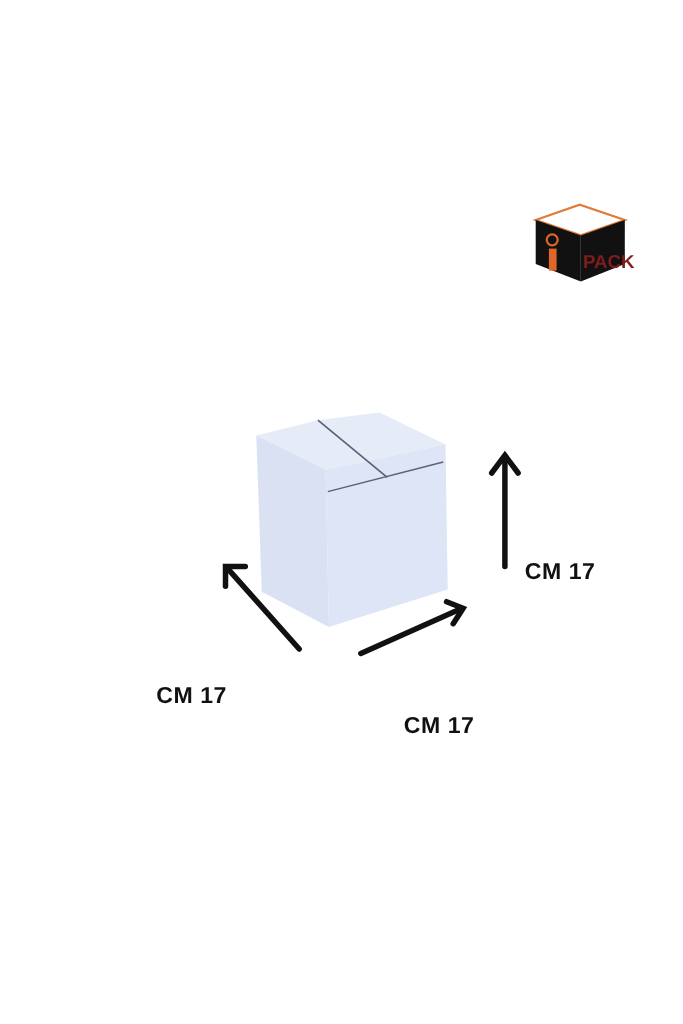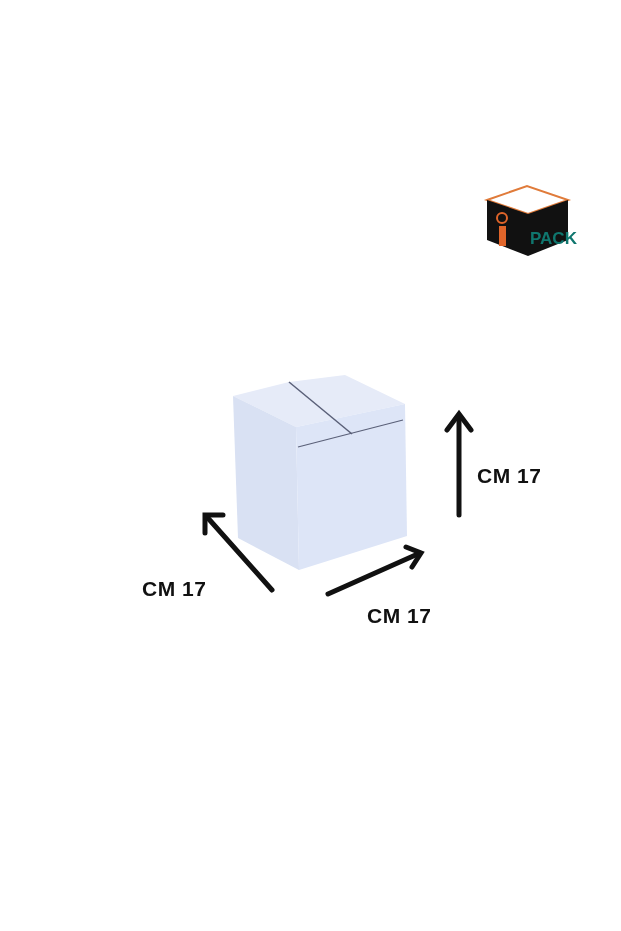--- a/index.html
+++ b/index.html
@@ -1,18 +1,18 @@
 <!DOCTYPE html>
 <html><head>
 <meta charset="utf-8">
 <style>
   html, body { margin:0; padding:0; }
   body { width:621px; height:931px; background:#ffffff; position:relative; overflow:hidden; font-family:"Liberation Sans", sans-serif; }
   .abs { position:absolute; }
-  .label { position:absolute; font-weight:bold; font-size:21px; color:#111; letter-spacing:0.5px; }
+  .label { position:absolute; font-weight:bold; font-size:21px; color:#111; letter-spacing:0.5px;margin-top:44px; }
   svg { position:absolute; left:0; top:0; }
 </style>
 </head>
 <body>
 
 <svg width="621" height="931">
 
   <g>
     <polygon points="487,200 527,186 568,200 528,214" fill="#ffffff" stroke="#e07b3a" stroke-width="2"></polygon>
     <polygon points="487,200 528,214 528,256 487,240" fill="#111111"></polygon>
@@ -36,17 +36,17 @@
   <g stroke="#111" stroke-width="5" fill="none" stroke-linecap="round">
     <line x1="272" y1="590" x2="207" y2="517"></line>
     <polyline points="205,533 205,515 223,515"></polyline>
   </g>
   <g stroke="#111" stroke-width="5" fill="none" stroke-linecap="round">
     <line x1="328" y1="594" x2="420" y2="553"></line>
     <polyline points="406,547 421,553 412,567"></polyline>
   </g>
 </svg>
 
-<div class="abs" style="left:530px;top:229px;font-weight:bold;font-size:17px;color:#0f766e;font-family:'Liberation Sans',sans-serif;">PACK</div>
+<div class="abs" style="left:530px;top:229px;font-weight:bold;font-size:17px;color:#7f1d1d;font-family:'Liberation Sans',sans-serif;">PACK</div>
 
 <div class="label" style="left:477px;top:464px;">CM 17</div>
 <div class="label" style="left:142px;top:577px;">CM 17</div>
 <div class="label" style="left:367px;top:604px;">CM 17</div>
 
 </body></html>

